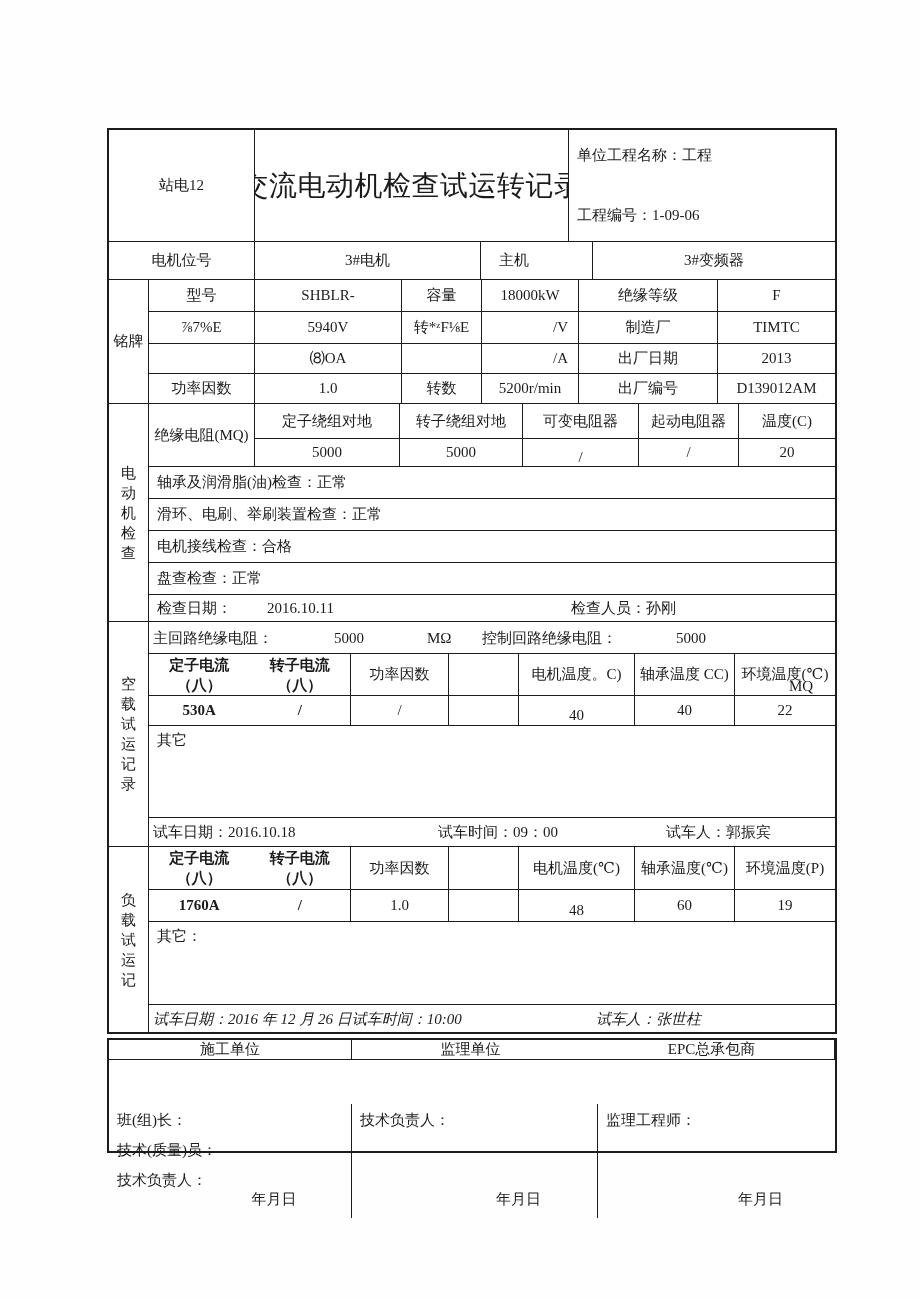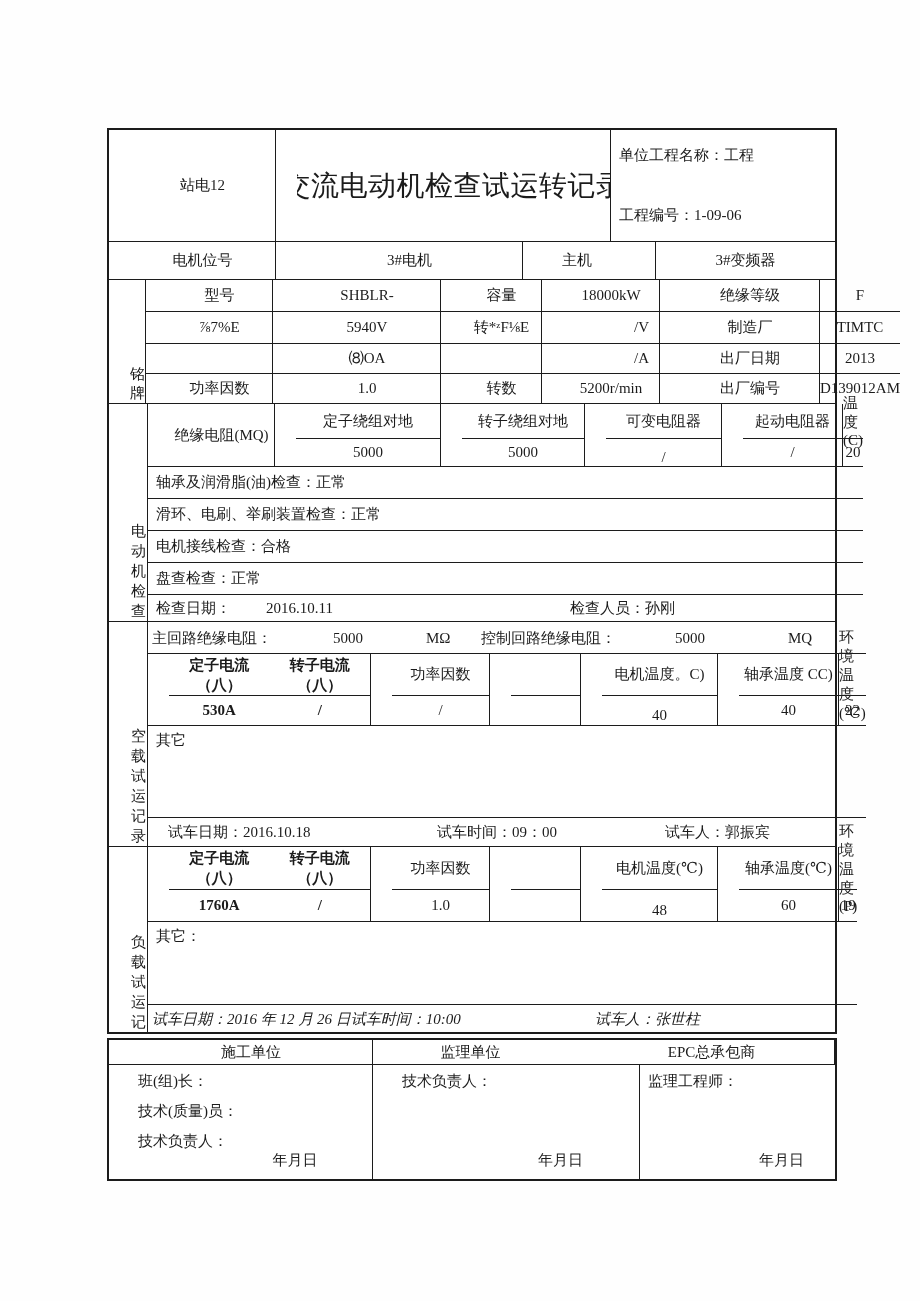--- a/index.html
+++ b/index.html
@@ -8,21 +8,21 @@
     width: 920px; height: 1301px;
     font-family: "Liberation Serif", "DejaVu Serif", serif;
     color: #1b1b1b;
     position: relative;
   }
   .page { position: relative; width: 920px; height: 1301px; background: #fefefe; overflow: hidden; }
   .doc { position: absolute; left: 107px; top: 128px; width: 730px; }
   .tbl { border: 2px solid #1c1c1c; background: #fff; }
   .fr { display: flex; }
   .bb { border-bottom: 1px solid #1c1c1c; }
-  .br { border-right: 1px solid #1c1c1c; margin-left: 21px; }
+  .br { border-right: 1px solid #1c1c1c; }
   .cell { display: flex; align-items: center; justify-content: center; font-size: 15px; overflow: hidden; }
   .left { justify-content: flex-start; padding-left: 8px; }
   .padl18 { justify-content: flex-start; padding-left: 18px; }
   .right { justify-content: flex-end; padding-right: 10px; }
   .grow { flex: 1; }
 
   .w40{width:40px;} .w76{width:70px;} .w80{width:80px;} .w97{width:97px;} .w98{width:98px;}
   .w100{width:100px;} .w106{width:106px;} .w112{width:112px;} .w116{width:116px;gap:9px;}
   .w123{width:123px;} .w139{width:139px;} .w145{width:145px;} .w146{width:146px;}
   .w147{width:147px;} .w202{width:202px;} .w226{width:226px;} .w243{width:243px;}
@@ -30,37 +30,37 @@
 
   .h27{height:27px;font-style:italic;} .h28{height:28px;} .h30{height:30px;} .h32{height:32px;}
   .h35{height:35px;} .h38{height:38px;} .h42{height:42px;} .h43{height:43px;}
   .h112{height:112px;}
 
   .sec124{height:124px;} .sec218{height:218px;} .sec225{height:225px;} .sec185{height:185px;}
 
   .title-cell { font-size: 28px; letter-spacing: 0.5px; white-space: nowrap; }
   .info-cell { flex-direction: column; align-items: flex-start; justify-content: space-between;
                padding: 16px 2px 16px 8px; }
-  .vlabel-cell { display:flex; align-items:flex-end; justify-content:center; }
+  .vlabel-cell { display:flex; align-items:center; justify-content:center; }
   .vlabel { width: 17px; line-height: 20px; word-break: break-all; text-align: center; font-size: 15px; }
   .hlabel { font-size: 15px; text-align:center; }
 
   .col { display: flex; flex-direction: column; }
   .col .hdr { display:flex; align-items:center; justify-content:center; font-size:15px; }
   .col .val { display:flex; align-items:center; justify-content:center; font-size:15px; flex:1; }
   .h2l { display:flex; flex-direction:column; align-items:center; line-height:20px; }
   .split { display:flex; width:100%; height:100%;font-weight:bold; }
   .split > div { width:50%; display:flex; align-items:center; justify-content:center; }
 
   .abs-row { position: relative; }
   .abs-row span { position:absolute; top:50%; transform: translateY(-50%); white-space:nowrap; font-size:15px;text-align:center; }
 
   .other-row { align-items: flex-start; justify-content: flex-start; padding: 5px 8px; }
 
-  .sig { margin-top: 4px; height: 143px; display:flex; flex-direction:column; }
+  .sig { margin-top: 4px; height: 115px; display:flex; flex-direction:column;gap:44px; }
   .sig-head { height: 27px; }
   .sig-body { flex: 1; display:flex; }
   .sig-cell { display:flex; flex-direction:column; padding: 7px 8px 9px; font-size:15px; }
   .sig-lines { display:flex; flex-direction:column; gap: 11px; }
   .sig-date { margin-top: auto; text-align: center; padding-left: 88px; font-size:15px; }
 </style>
 </head>
 <body>
 
 <div class="page">
@@ -168,21 +168,21 @@
         <div class="w40 br vlabel-cell">
           <div class="vlabel">空载试运记录</div>
         </div>
         <div class="grow col">
           <div class="abs-row bb h32">
             <span style="left:4px;">主回路绝缘电阻：</span>
             <span style="left:185px;">5000</span>
             <span style="left:278px;">MΩ</span>
             <span style="left:333px;">控制回路绝缘电阻：</span>
             <span style="left:527px;">5000</span>
-            <span style="left:640px;">MQ</span>
+            <span style="left:640px;margin-top:48px;">MQ</span>
           </div>
           <div class="fr bb" style="height:72px;">
             <div class="col br w202">
               <div class="hdr bb h42">
                 <div class="split">
                   <div class="h2l">
                     <span>定子电流</span>
                     <span>（八）</span>
                   </div>
                   <div class="h2l">
@@ -214,21 +214,21 @@
               <div class="hdr bb h42">轴承温度 CC)</div>
               <div class="val">40</div>
             </div>
             <div class="col grow">
               <div class="hdr bb h42">环境温度(℃)</div>
               <div class="val">22</div>
             </div>
           </div>
           <div class="cell bb other-row grow">其它</div>
           <div class="abs-row h28">
-            <span style="left:20px;">试车日期：2016.10.18</span>
+            <span style="left:4px;">试车日期：2016.10.18</span>
             <span style="left:289px;">试车时间：09：00</span>
             <span style="left:517px;">试车人：郭振宾</span>
           </div>
         </div>
       </div>
 
       <div class="fr sec185">
         <div class="w40 br vlabel-cell">
           <div class="vlabel">负载试运记</div>
         </div>

